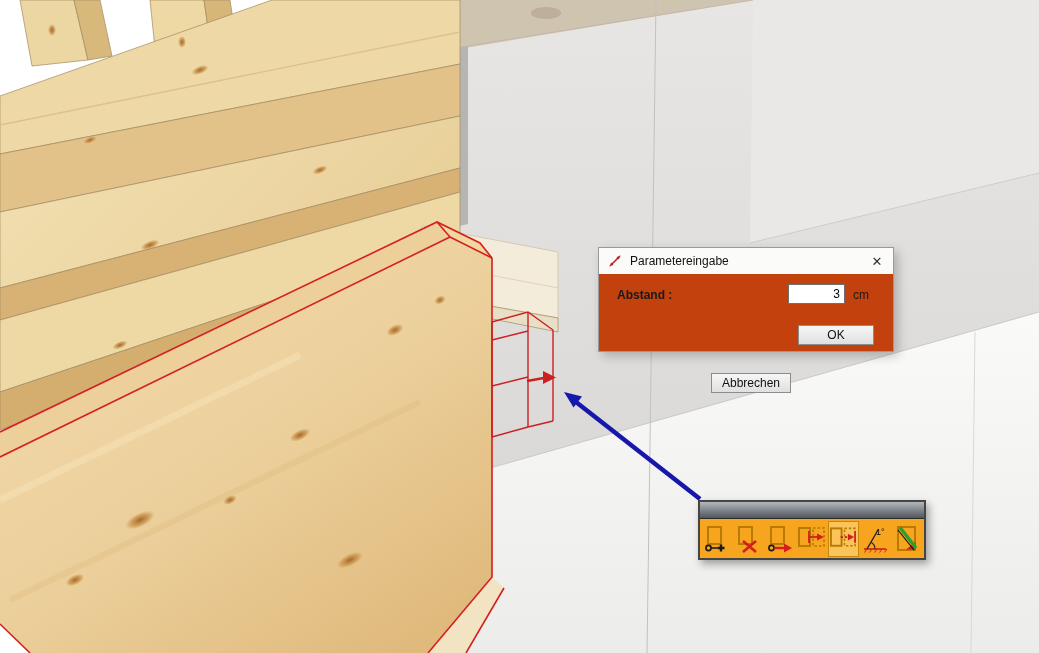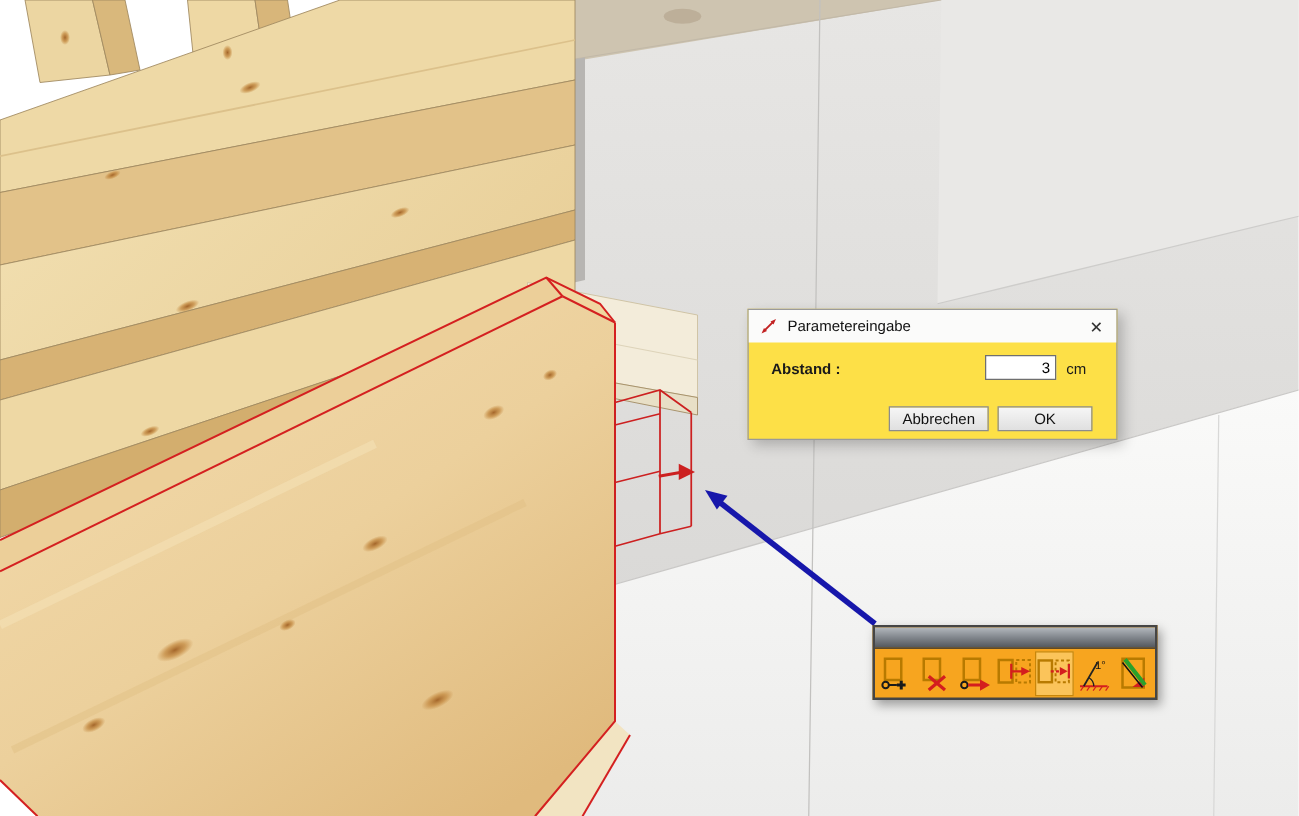--- a/index.html
+++ b/index.html
@@ -5,21 +5,21 @@
   html,body { margin:0; padding:0; }
   body {
     width:1039px; height:653px; position:relative; overflow:hidden;
     background:#ffffff; font-family:"Liberation Sans", sans-serif;
   }
   .scene { position:absolute; left:0; top:0; }
 
   
   .dialog {
     position:absolute; left:598px; top:247px; width:296px; height:105px;
-    background:#fde047; border:1px solid #9a9a9a; box-sizing:border-box;
+    background:#c2410c; border:1px solid #9a9a9a; box-sizing:border-box;
     box-shadow:4px 4px 10px rgba(0,0,0,.22); font-size:12px; color:#1a1a1a;
   }
   .dialog-titlebar {
     position:absolute; left:0; top:0; right:0; height:26px; background:#fbfbfa;
     display:flex; align-items:center;
   }
   .dialog-title-icon { margin-left:9px; width:14px; height:14px; }
   .dialog-title-text { margin-left:8px; font-size:12px; color:#111; }
   .dialog-close {
     position:absolute; right:6px; top:4px; width:20px; height:18px;
@@ -33,21 +33,21 @@
     font-family:"Liberation Sans",sans-serif; font-size:12px;
     text-align:right; padding:0 4px 0 0; outline:none;
   }
   .dialog-unit { position:absolute; left:254px; top:40px; }
   .dlg-btn {
     position:absolute; top:77px; height:20px; box-sizing:border-box;
     background:linear-gradient(#f6f6f6,#e0e0e0); border:1px solid #8c8c8c;
     display:flex; align-items:center; justify-content:center;
     font-size:12px; color:#111;
   }
-  .dlg-btn-cancel { left:112px; width:80px; }
+  .dlg-btn-cancel { left:112px; width:80px;margin-top:48px; }
   .dlg-btn-ok     { left:199px; width:76px; }
 
   
   .toolbar {
     position:absolute; left:698px; top:500px; width:228px; height:60px;
     box-sizing:border-box; border:2px solid #454545; background:#f7a51f;
     box-shadow:3px 4px 8px rgba(0,0,0,.35);
   }
   .toolbar-grip {
     height:16px;

